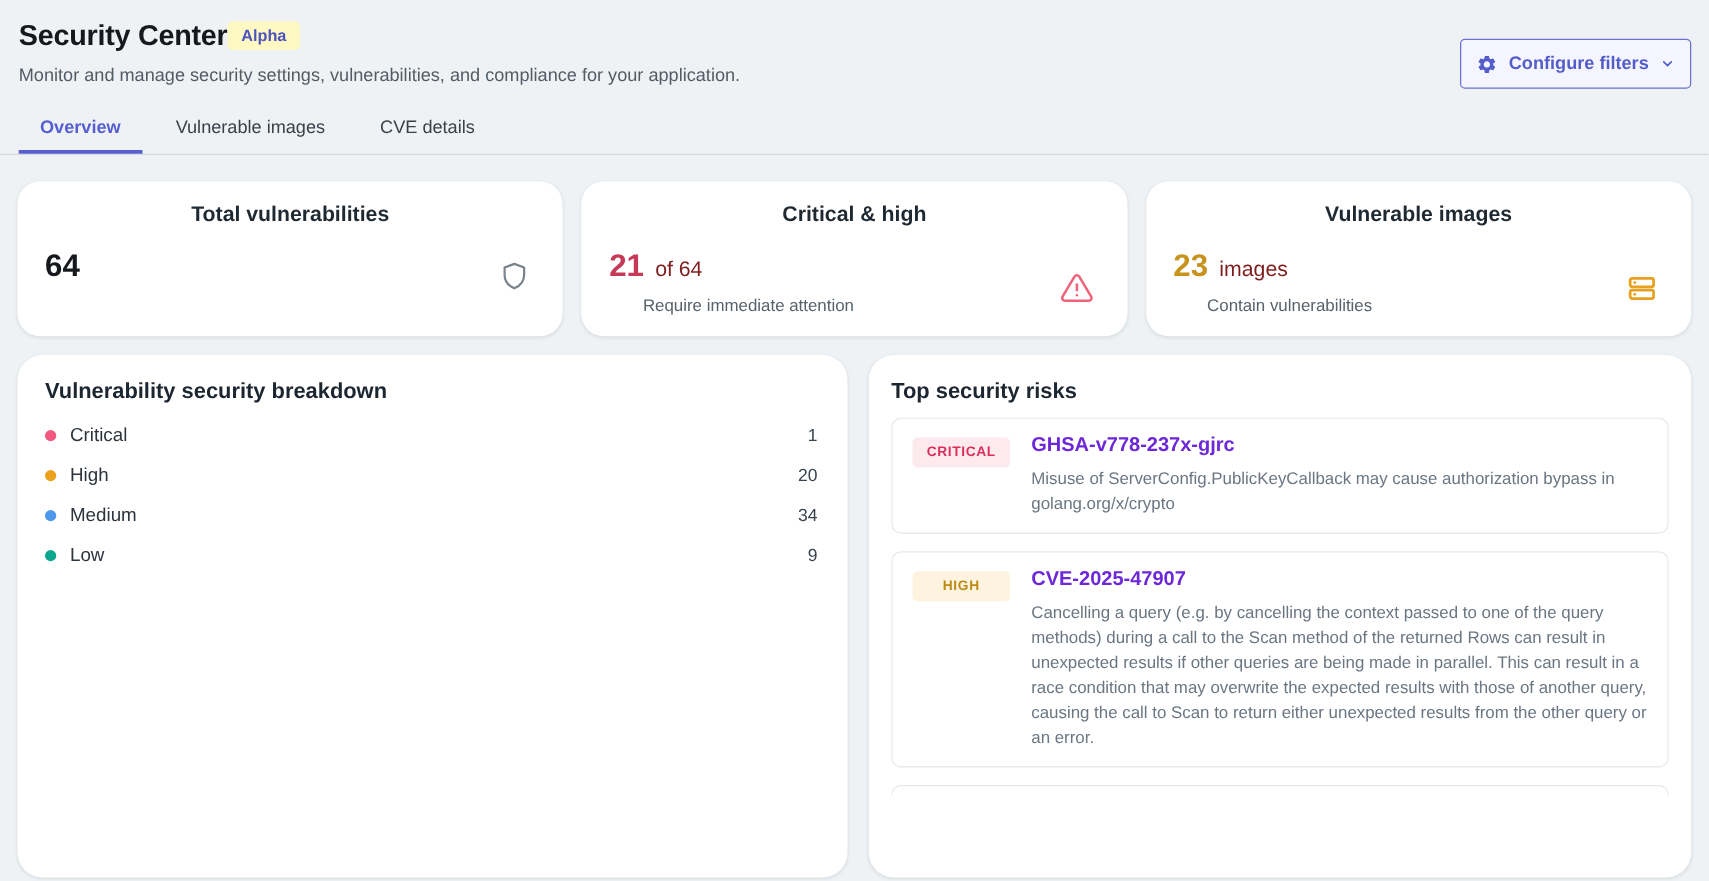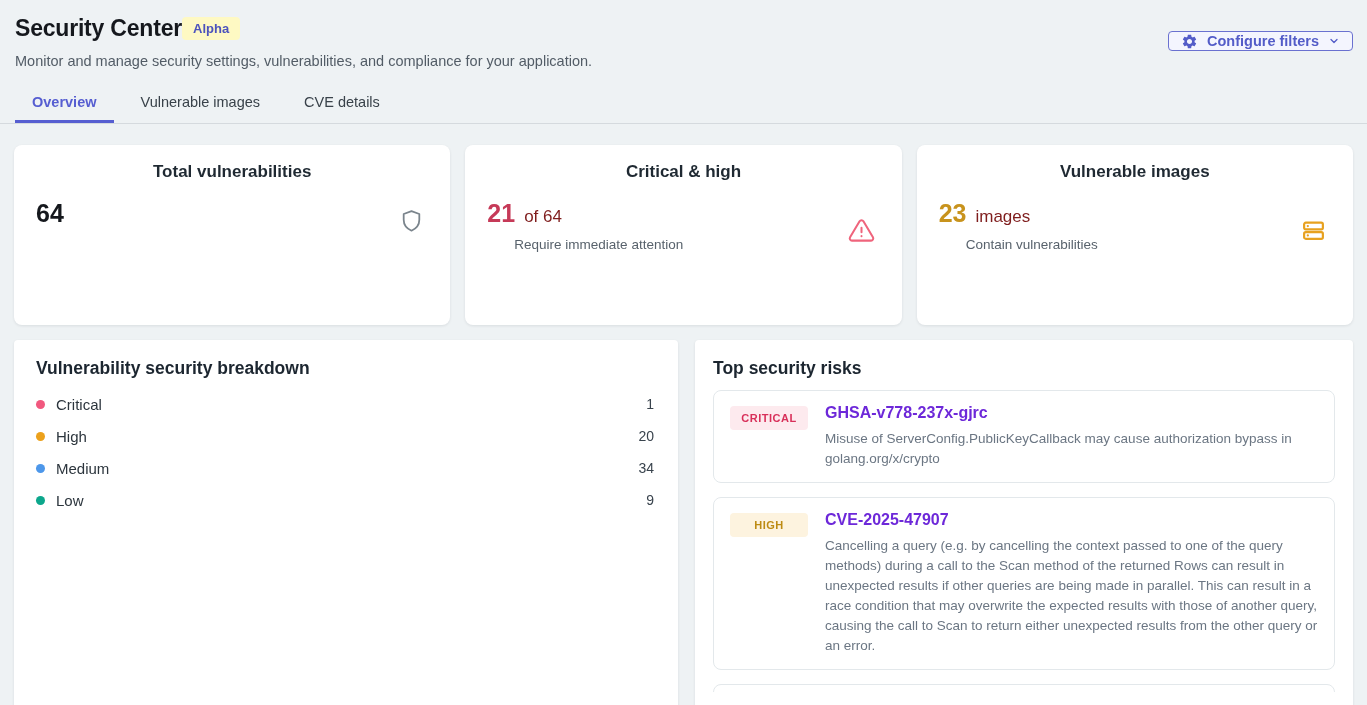--- a/index.html
+++ b/index.html
@@ -23,21 +23,21 @@
   .alpha-badge {
     background: #fef9c3; color: #4c53bd;
     font-size: 13px; font-weight: 600;
     padding: 4px 11px; border-radius: 4px;
   }
   .subtitle { margin: 11px 0 0; font-size: 14.5px; color: #525c66; }
 
   .configure-btn {
     position: absolute; top: 31px; right: 14px;
     display: flex; align-items: center; gap: 9px;
-    height: 20px; padding: 0 12px;
+    height: 40px; padding: 0 12px;
     background: #f4f5fe; border: 1px solid #6a71d0; border-radius: 4px;
     color: #535cc8; font-size: 14.5px; font-weight: 700;
     font-family: inherit; cursor: pointer;
   }
   .configure-btn svg { display: block; }
 
   
   .tabs {
     display: flex; gap: 10px;
     margin-top: 16px; padding-left: 15px;
@@ -52,42 +52,42 @@
   .tab.active { color: #565ed1; font-weight: 700; border-bottom-color: #565ed1; }
 
   
   main { padding: 0 14px; }
 
   .stats {
     margin-top: 21px;
     display: grid; grid-template-columns: repeat(3, 1fr); gap: 15px;
   }
   .stat-card {
-    position: relative; height: 180px;
-    background: #fff; border-radius: 8px;
+    position: relative; height: 124px;
+    background: #fff; border-radius: 18px;
     box-shadow: 0 1px 3px rgba(16,24,32,.09);
     padding: 17px 22px;
   }
   .stat-title { text-align: center; font-size: 17px; font-weight: 600; color: #1f2932; }
   .stat-content { margin-top: 17px; display: flex; align-items: baseline; gap: 9px; }
   .stat-value { font-size: 25px; font-weight: 700; text-align: right; }
   .stat-suffix { font-size: 17px; color: #7f1d1d; }
   .stat-note { margin-top: 9px; font-size: 13.5px; color: #58626c; min-height: 16px; margin-left: 27px; }
   .stat-icon { position: absolute; right: 26px; }
   .icon-shield  { top: 62px; }
   .icon-warning { top: 72px; }
   .icon-server  { top: 73px; }
 
   
   .panels {
     margin-top: 15px;
     display: grid; grid-template-columns: 664px 1fr; gap: 17px;
   }
   .panel {
-    background: #fff; border-radius: 4px;
+    background: #fff; border-radius: 20px;
     box-shadow: 0 1px 3px rgba(16,24,32,.09);
     height: 418px; padding: 18px 22px;
     overflow: hidden;
   }
   .panel-title { font-size: 17.5px; font-weight: 600; color: #1c2630; }
 
   .b-rows { margin-top: 9px; }
   .b-row { height: 32px; display: flex; align-items: center; font-size: 15px; color: #2c353d; }
   .dot { width: 9px; height: 9px; border-radius: 50%; margin-right: 11px; flex: 0 0 auto; }
   .b-value { margin-left: auto; font-size: 14px; color: #39434d; padding-right: 2px; }

